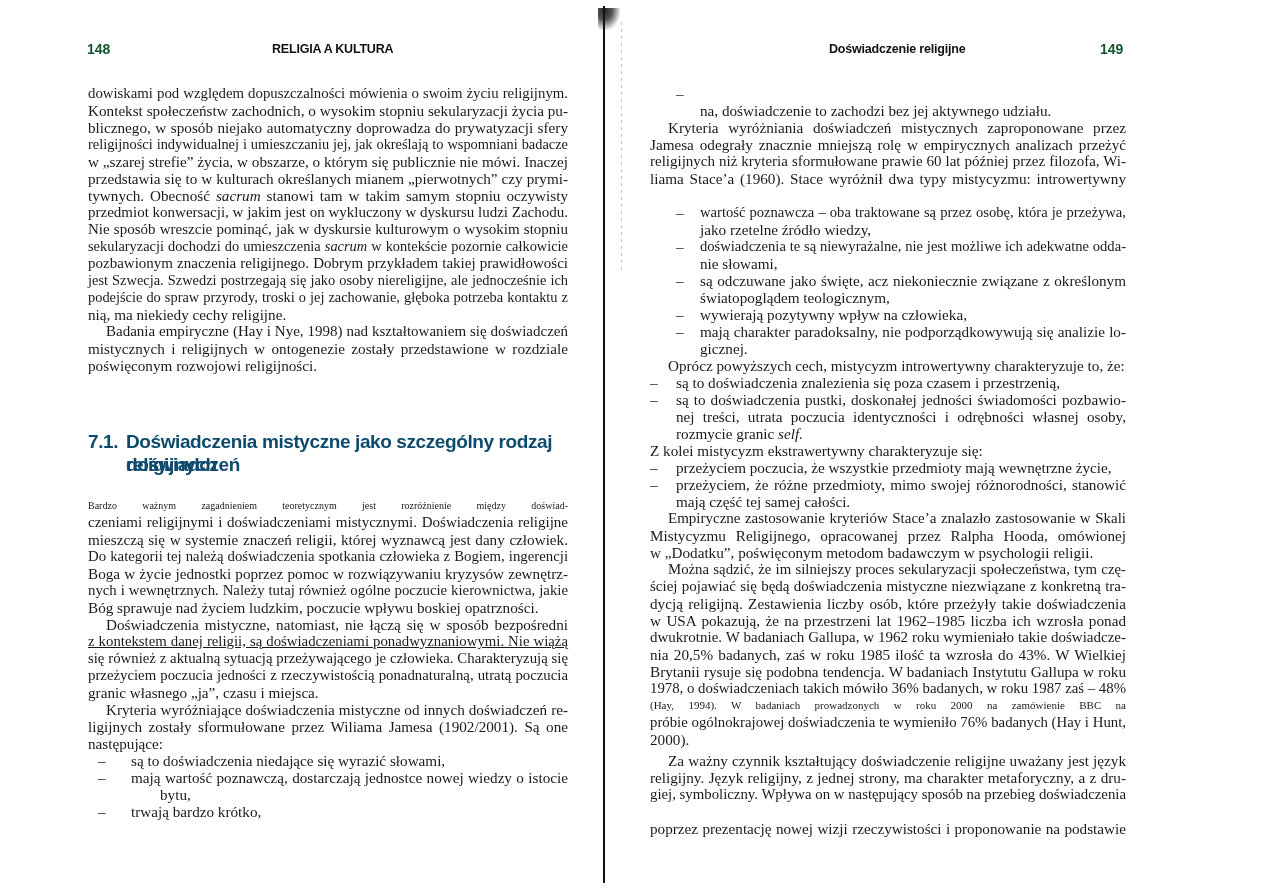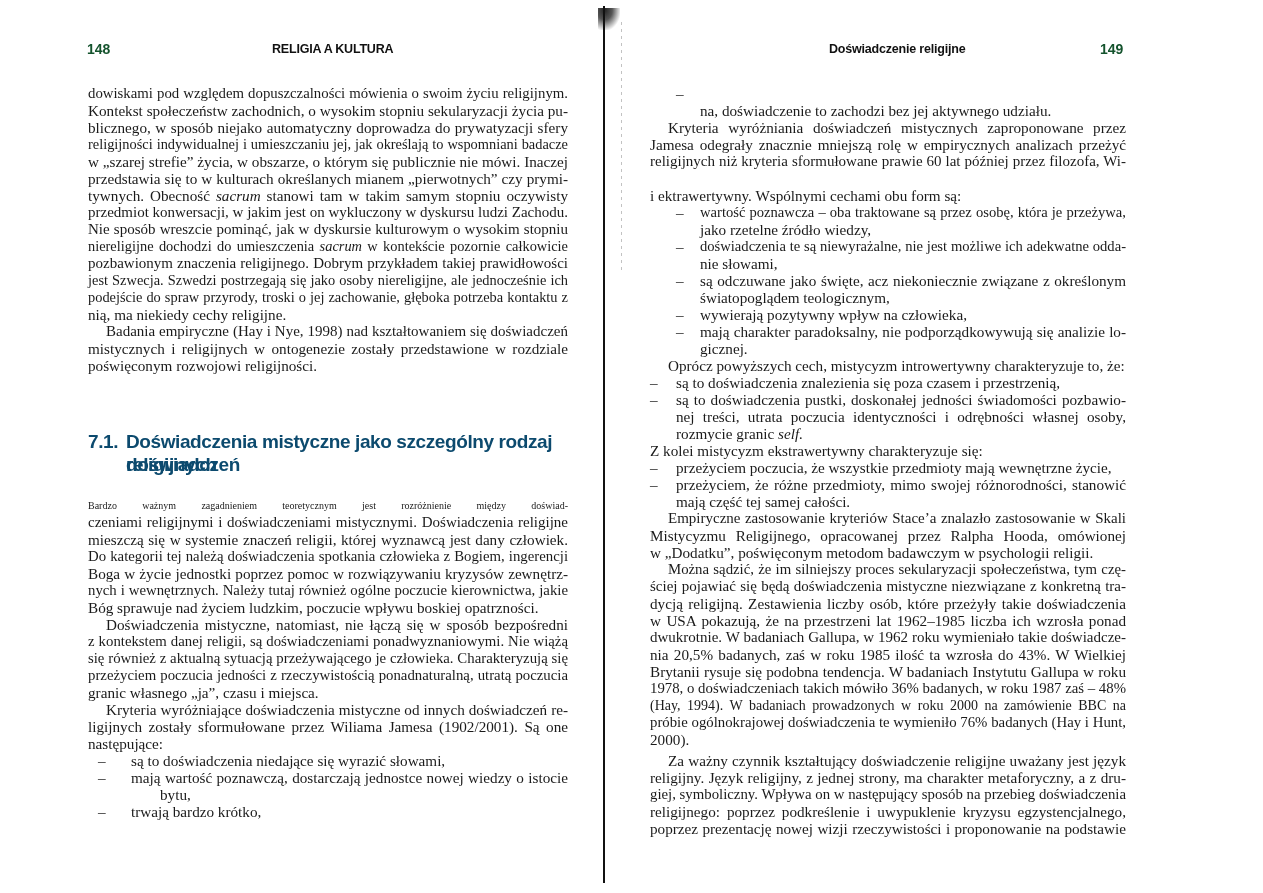--- a/index.html
+++ b/index.html
@@ -52,21 +52,21 @@
   <div>
     <div class="line" style="left: 88px; top: 85px; width: 480px; white-space: normal; overflow: visible; font-size: 14.8px;">dowiskami pod względem dopuszczalności mówienia o swoim życiu religijnym.</div>
     <div class="line" style="left: 88px; top: 102px; width: 480px; white-space: normal; overflow: visible;">Kontekst społeczeństw zachodnich, o wysokim stopniu sekularyzacji życia pu-</div>
     <div class="line" style="left: 88px; top: 119px; width: 480px; white-space: normal; overflow: visible;">blicznego, w sposób niejako automatyczny doprowadza do prywatyzacji sfery</div>
     <div class="line" style="left: 88px; top: 136px; width: 480px; white-space: normal; overflow: visible; font-size: 14.4px;">religijności indywidualnej i umieszczaniu jej, jak określają to wspomniani badacze</div>
     <div class="line" style="left: 88px; top: 153px; width: 480px; white-space: normal; overflow: visible;">w „szarej strefie” życia, w obszarze, o którym się publicznie nie mówi. Inaczej</div>
     <div class="line" style="left: 88px; top: 170px; width: 480px; white-space: normal; overflow: visible;">przedstawia się to w kulturach określanych mianem „pierwotnych” czy prymi-</div>
     <div class="line" style="left: 88px; top: 187px; width: 480px; white-space: normal; overflow: visible;"><span>tywnych. Obecność </span><i>sacrum</i><span> stanowi tam w takim samym stopniu oczywisty</span></div>
     <div class="line" style="left: 88px; top: 204px; width: 480px; white-space: normal; overflow: visible; font-size: 15px;">przedmiot konwersacji, w jakim jest on wykluczony w dyskursu ludzi Zachodu.</div>
     <div class="line" style="left: 88px; top: 221px; width: 480px; white-space: normal; overflow: visible; font-size: 15px;">Nie sposób wreszcie pominąć, jak w dyskursie kulturowym o wysokim stopniu</div>
-    <div class="line" style="left: 88px; top: 238px; width: 480px; white-space: normal; overflow: visible; font-size: 14.4px;"><span>niereligijne dochodzi do umieszczenia </span><i>sacrum</i><span> w kontekście pozornie całkowicie</span></div>
+    <div class="line" style="left: 88px; top: 238px; width: 480px; white-space: normal; overflow: visible; font-size: 14.4px;"><span>sekularyzacji dochodzi do umieszczenia </span><i>sacrum</i><span> w kontekście pozornie całkowicie</span></div>
     <div class="line" style="left: 88px; top: 255px; width: 480px; white-space: normal; overflow: visible; font-size: 15px;">pozbawionym znaczenia religijnego. Dobrym przykładem takiej prawidłowości</div>
     <div class="line" style="left: 88px; top: 272px; width: 480px; white-space: normal; overflow: visible; font-size: 14.4px;">jest Szwecja. Szwedzi postrzegają się jako osoby niereligijne, ale jednocześnie ich</div>
     <div class="line" style="left: 88px; top: 289px; width: 480px; white-space: normal; overflow: visible; font-size: 14.4px;">podejście do spraw przyrody, troski o jej zachowanie, głęboka potrzeba kontaktu z</div>
     <div class="line last" style="left: 88px; top: 306px; width: 480px; white-space: normal; overflow: visible;">nią, ma niekiedy cechy religijne.</div>
     <div class="line" style="left: 106px; top: 323px; width: 462px; white-space: normal; overflow: visible; font-size: 15px;">Badania empiryczne (Hay i Nye, 1998) nad kształtowaniem się doświadczeń</div>
     <div class="line" style="left: 88px; top: 340px; width: 480px; white-space: normal; overflow: visible;">mistycznych i religijnych w ontogenezie zostały przedstawione w rozdziale</div>
     <div class="line last" style="left: 88px; top: 357px; width: 480px; white-space: normal; overflow: visible;">poświęconym rozwojowi religijności.</div>
   </div>
 
   <div>
@@ -77,21 +77,21 @@
 
   <div>
     <div class="line" style="left: 88px; top: 497px; width: 480px; white-space: normal; overflow: visible; font-size: 10px;">Bardzo ważnym zagadnieniem teoretycznym jest rozróżnienie między doświad-</div>
     <div class="line" style="left: 88px; top: 514px; width: 480px; white-space: normal; overflow: visible; font-size: 15px;">czeniami religijnymi i doświadczeniami mistycznymi. Doświadczenia religijne</div>
     <div class="line" style="left: 88px; top: 531px; width: 480px; white-space: normal; overflow: visible;">mieszczą się w systemie znaczeń religii, której wyznawcą jest dany człowiek.</div>
     <div class="line" style="left: 88px; top: 548px; width: 480px; white-space: normal; overflow: visible; font-size: 14.8px;">Do kategorii tej należą doświadczenia spotkania człowieka z Bogiem, ingerencji</div>
     <div class="line" style="left: 88px; top: 565px; width: 480px; white-space: normal; overflow: visible;">Boga w życie jednostki poprzez pomoc w rozwiązywaniu kryzysów zewnętrz-</div>
     <div class="line" style="left: 88px; top: 582px; width: 480px; white-space: normal; overflow: visible; font-size: 14.8px;">nych i wewnętrznych. Należy tutaj również ogólne poczucie kierownictwa, jakie</div>
     <div class="line last" style="left: 88px; top: 599px; width: 480px; white-space: normal; overflow: visible;">Bóg sprawuje nad życiem ludzkim, poczucie wpływu boskiej opatrzności.</div>
     <div class="line" style="left: 106px; top: 616px; width: 462px; white-space: normal; overflow: visible;">Doświadczenia mistyczne, natomiast, nie łączą się w sposób bezpośredni</div>
-    <div class="line" style="left: 88px; top: 633px; width: 480px; white-space: normal; overflow: visible; font-size: 14.8px;">z kontekstem danej religii, są doświadczeniami ponadwyznaniowymi. Nie wiążą</div>
+    <div class="line" style="left: 88px; top: 633px; width: 480px; white-space: normal; overflow: visible; font-size: 14.8px; text-decoration: underline;">z kontekstem danej religii, są doświadczeniami ponadwyznaniowymi. Nie wiążą</div>
     <div class="line" style="left: 88px; top: 650px; width: 480px; white-space: normal; overflow: visible; font-size: 14.8px;">się również z aktualną sytuacją przeżywającego je człowieka. Charakteryzują się</div>
     <div class="line" style="left: 88px; top: 667px; width: 480px; white-space: normal; overflow: visible; font-size: 14.8px;">przeżyciem poczucia jedności z rzeczywistością ponadnaturalną, utratą poczucia</div>
     <div class="line last" style="left: 88px; top: 684px; width: 480px; white-space: normal; overflow: visible;">granic własnego „ja”, czasu i miejsca.</div>
     <div class="line" style="left: 106px; top: 701px; width: 462px; white-space: normal; overflow: visible;">Kryteria wyróżniające doświadczenia mistyczne od innych doświadczeń re-</div>
     <div class="line" style="left: 88px; top: 718px; width: 480px; white-space: normal; overflow: visible;">ligijnych zostały sformułowane przez Wiliama Jamesa (1902/2001). Są one</div>
     <div class="line last" style="left: 88px; top: 735px; width: 480px; white-space: normal; overflow: visible;">następujące:</div>
 
     <div>
       <div class="dash" style="left:98px;top:752px;">–</div>
       <div class="line last" style="left: 131px; top: 752px; width: 437px; white-space: normal; overflow: visible;">są to doświadczenia niedające się wyrazić słowami,</div>
@@ -111,21 +111,21 @@
 <div class="page page-right">
   <div class="running-head" style="left:229px;">Doświadczenie religijne</div>
   <div class="folio" style="left:500px;">149</div>
 
   <div class="dash" style="left:76px;top:85px;">–</div>
   <div class="line last" style="left: 100px; top: 102px; width: 426px; white-space: normal; overflow: visible;">na, doświadczenie to zachodzi bez jej aktywnego udziału.</div>
 
   <div class="line" style="left: 68px; top: 119px; width: 458px; white-space: normal; overflow: visible;">Kryteria wyróżniania doświadczeń mistycznych zaproponowane przez</div>
   <div class="line" style="left: 50px; top: 136px; width: 476px; white-space: normal; overflow: visible;">Jamesa odegrały znacznie mniejszą rolę w empirycznych analizach przeżyć</div>
   <div class="line" style="left: 50px; top: 153px; width: 476px; white-space: normal; overflow: visible; font-size: 15px;">religijnych niż kryteria sformułowane prawie 60 lat później przez filozofa, Wi-</div>
-  <div class="line last" style="left: 50px; top: 187px; width: 476px; white-space: normal; overflow: visible;">i ektrawertywny. Wspólnymi cechami obu form są:</div>
+  <div class="line" style="left: 50px; top: 170px; width: 476px; white-space: normal; overflow: visible;">liama Stace’a (1960). Stace wyróżnił dwa typy mistycyzmu: introwertywny</div>
 
   <div>
     <div class="dash" style="left:76px;top:204px;">–</div>
     <div class="line" style="left: 100px; top: 204px; width: 426px; white-space: normal; overflow: visible; font-size: 14.6px;">wartość poznawcza – oba traktowane są przez osobę, która je przeżywa,</div>
     <div class="line last" style="left: 100px; top: 221px; width: 426px; white-space: normal; overflow: visible;">jako rzetelne źródło wiedzy,</div>
     <div class="dash" style="left:76px;top:238px;">–</div>
     <div class="line" style="left: 100px; top: 238px; width: 426px; white-space: normal; overflow: visible; font-size: 14.6px;">doświadczenia te są niewyrażalne, nie jest możliwe ich adekwatne odda-</div>
     <div class="line last" style="left: 100px; top: 255px; width: 426px; white-space: normal; overflow: visible;">nie słowami,</div>
     <div class="dash" style="left:76px;top:272px;">–</div>
     <div class="line" style="left: 100px; top: 272px; width: 426px; white-space: normal; overflow: visible;">są odczuwane jako święte, acz niekoniecznie związane z określonym</div>
@@ -163,22 +163,21 @@
   <div class="line" style="left: 50px; top: 527px; width: 476px; white-space: normal; overflow: visible;">Mistycyzmu Religijnego, opracowanej przez Ralpha Hooda, omówionej</div>
 
   <div class="line" style="left: 68px; top: 561px; width: 458px; white-space: normal; overflow: visible; font-size: 14.8px;">Można sądzić, że im silniejszy proces sekularyzacji społeczeństwa, tym czę-</div>
   <div class="line" style="left: 50px; top: 578px; width: 476px; white-space: normal; overflow: visible; font-size: 15px;">ściej pojawiać się będą doświadczenia mistyczne niezwiązane z konkretną tra-</div>
   <div class="line" style="left: 50px; top: 595px; width: 476px; white-space: normal; overflow: visible;">dycją religijną. Zestawienia liczby osób, które przeżyły takie doświadczenia</div>
   <div class="line" style="left: 50px; top: 612px; width: 476px; white-space: normal; overflow: visible;">w USA pokazują, że na przestrzeni lat 1962–1985 liczba ich wzrosła ponad</div>
   <div class="line" style="left: 50px; top: 629px; width: 476px; white-space: normal; overflow: visible; font-size: 15px;">dwukrotnie. W badaniach Gallupa, w 1962 roku wymieniało takie doświadcze-</div>
   <div class="line" style="left: 50px; top: 646px; width: 476px; white-space: normal; overflow: visible;">nia 20,5% badanych, zaś w roku 1985 ilość ta wzrosła do 43%. W Wielkiej</div>
   <div class="line" style="left: 50px; top: 663px; width: 476px; white-space: normal; overflow: visible;">Brytanii rysuje się podobna tendencja. W badaniach Instytutu Gallupa w roku</div>
   <div class="line" style="left: 50px; top: 680px; width: 476px; white-space: normal; overflow: visible; font-size: 14.8px;">1978, o doświadczeniach takich mówiło 36% badanych, w roku 1987 zaś – 48%</div>
-  <div class="line" style="left: 50px; top: 697px; width: 476px; white-space: normal; overflow: visible; font-size: 14px;">(Hay, 1994). W badaniach prowadzonych w roku 2000 na zamówienie BBC na</div>
+  <div class="line" style="left: 50px; top: 697px; width: 476px; white-space: normal; overflow: visible; font-size: 11px;">(Hay, 1994). W badaniach prowadzonych w roku 2000 na zamówienie BBC na</div>
   <div class="line" style="left: 50px; top: 714px; width: 476px; white-space: normal; overflow: visible; font-size: 14.8px;">próbie ogólnokrajowej doświadczenia te wymieniło 76% badanych (Hay i Hunt,</div>
   <div class="line last" style="left: 50px; top: 731px; width: 476px; white-space: normal; overflow: visible;">2000).</div>
 
   <div class="line" style="left: 68px; top: 752px; width: 458px; white-space: normal; overflow: visible;">Za ważny czynnik kształtujący doświadczenie religijne uważany jest język</div>
   <div class="line" style="left: 50px; top: 769px; width: 476px; white-space: normal; overflow: visible;">religijny. Język religijny, z jednej strony, ma charakter metaforyczny, a z dru-</div>
   <div class="line" style="left: 50px; top: 786px; width: 476px; white-space: normal; overflow: visible; font-size: 14.8px;">giej, symboliczny. Wpływa on w następujący sposób na przebieg doświadczenia</div>
-  <div class="line" style="left: 50px; top: 803px; width: 476px; white-space: normal; overflow: visible;">religijnego: poprzez podkreślenie i uwypuklenie kryzysu egzystencjalnego,</div>
   <div class="line" style="left: 50px; top: 820px; width: 476px; white-space: normal; overflow: visible;">poprzez prezentację nowej wizji rzeczywistości i proponowanie na podstawie</div>
 </div>
 
 </body></html>

